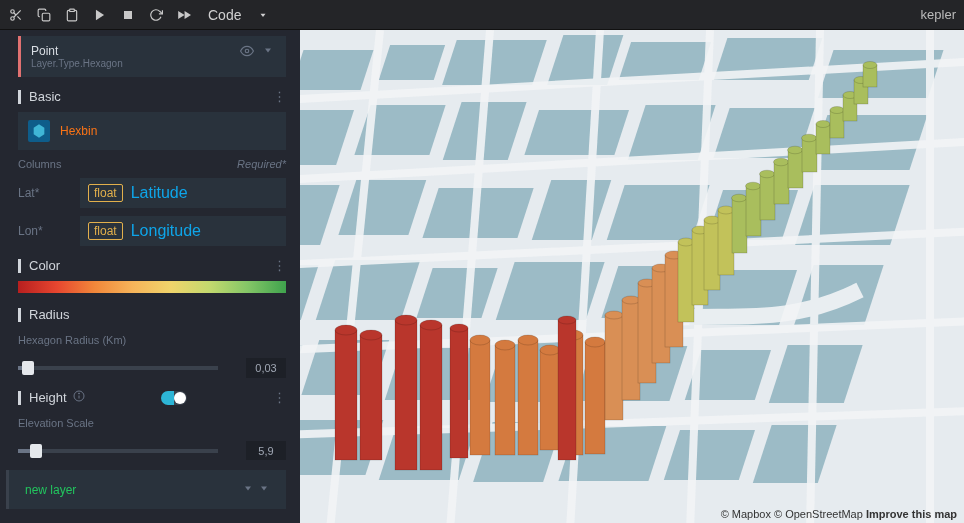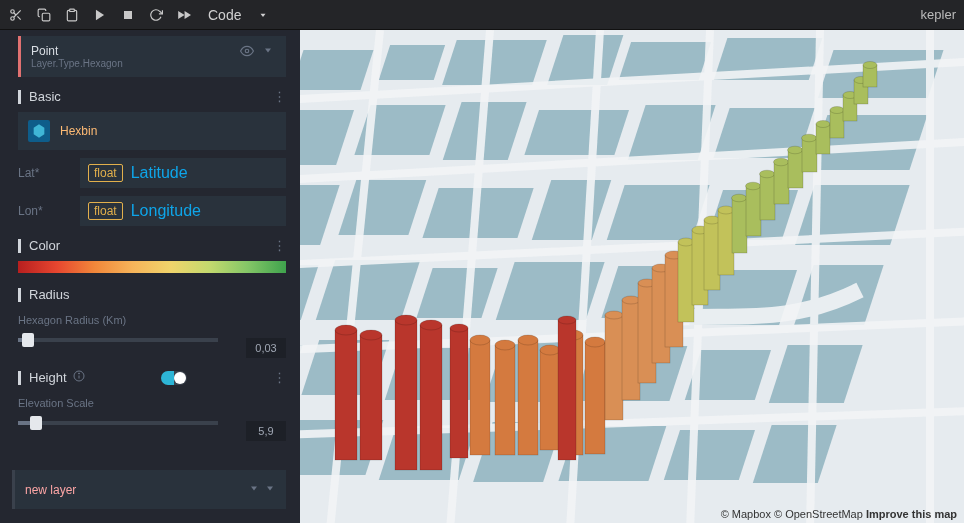--- a/index.html
+++ b/index.html
@@ -59,60 +59,60 @@
   .section-bar { width:3px; height:14px; background:#d1d5db; margin-right:8px; }
   .section-head .dots { margin-left:auto; color:#6a7485; }
   .hexbin-row {
     background:#29323c; padding:8px 10px;
     display:flex; align-items:center; gap:10px;
     margin-bottom:8px;
   }
   .hex-ico {
     width:22px;height:22px; background:#0e5d8a; display:flex;align-items:center;justify-content:center;border-radius:2px;
   }
-  .hexbin-row .lbl { color:#fdba74; font-size:12px; }
+  .hexbin-row .lbl { color:#f97316; font-size:12px; }
   .columns-row { display:flex; align-items:center; font-size:11px; color:#6a7485; margin:8px 0; }
   .req { margin-left:auto; font-style:italic; }
   .colrow { display:flex; align-items:center; gap:22px; margin:8px 0; font-size:12px; }
   .colrow .collabel { width:40px; color:#6a7485; }
   .col-picker {
     flex:1; background:#29323c; padding:6px 8px; display:flex; align-items:center; gap:8px;
   }
   .tag-float {
     background:transparent; border:1px solid #e2b04c; color:#e2b04c;
     font-size:12px; padding:1px 5px; border-radius:2px;
   }
   .col-picker .fieldname { color:#0ea5e9; font-size:16px; }
   .color-ramp {
     height:12px; margin:6px 0 14px 0;
     background: linear-gradient(to right,#b71f1f,#e6452f,#f1873a,#f6b45a,#f0d46b,#c3d96e,#84c667,#3fa34d);
   }
   .field-label { color:#6a7485; font-size:11px; margin:12px 0; }
-  .slider-row { display:flex; align-items:flex-start; gap:28px; margin:4px 0 12px 0; }
+  .slider-row { display:flex; align-items:center; gap:28px; margin:4px 0 12px 0; }
   .slider-track {
     flex:1; height:4px; background:#3a414c; position:relative;
   }
   .slider-fill { position:absolute; left:0; top:0; height:100%; background:#6a7485; }
   .slider-knob { position:absolute; top:-5px; width:12px;height:14px; background:#e5e8ec; border-radius:2px; }
   .slider-value {
     width:40px; background:#1d2027; color:#a0a7b4; font-size:11px; text-align:center; padding:4px 2px;
   }
   .height-head { display:flex; align-items:center; }
   .info-ico { color:#6a7485; margin-left:6px; }
   .toggle {
     width:26px;height:14px;border-radius:7px;position:relative;
     background:linear-gradient(to right,#2db5d6 50%,#3a414c 50%);
     margin-left:auto; margin-right:10px;
   }
   .toggle .kn{position:absolute;right:1px;top:1px;width:12px;height:12px;background:#fff;border-radius:50%;}
   .newlayer {
-    margin:10px 14px 14px 12px;
+    margin:10px 14px 14px 6px;
     background:#29323c; border-left:3px solid #3a414c;
-    padding:12px 10px; display:flex; align-items:center;
-    color:#fca5a5; font-size:12px;
+    padding:12px 16px; display:flex; align-items:center;
+    color:#22c55e; font-size:12px;
   }
   .newlayer .ch{margin-left:auto;color:#6a7485;}
   .map {
     flex:1; position:relative; overflow:hidden; background:#bef264;
   }
   .map svg{position:absolute;top:0;left:0;}
   .attribution {
     position:absolute; bottom:2px; right:4px; font-size:11px; color:#333;
     background:rgba(255,255,255,0.0); padding:1px 3px;
   }
@@ -201,20 +201,24 @@
       </div>
       <div class="hexbin-row">
         <span class="hex-ico">
           <svg width="16" height="16" viewBox="0 0 24 24" fill="#3fb6d6">
               <polygon points="12,2 20,7 20,17 12,22 4,17 4,7"></polygon>
             </svg>
         </span>
         <span class="lbl">Hexbin</span>
       </div>
 
+      <div class="columns-row">
+        <span>Columns</span>
+        <span class="req">Required*</span>
+      </div>
 
       <div class="colrow">
         <span class="collabel">Lat*</span>
         <div class="col-picker">
           <span class="tag-float">float</span>
           <span class="fieldname">Latitude</span>
         </div>
       </div>
 
       <div class="colrow">

